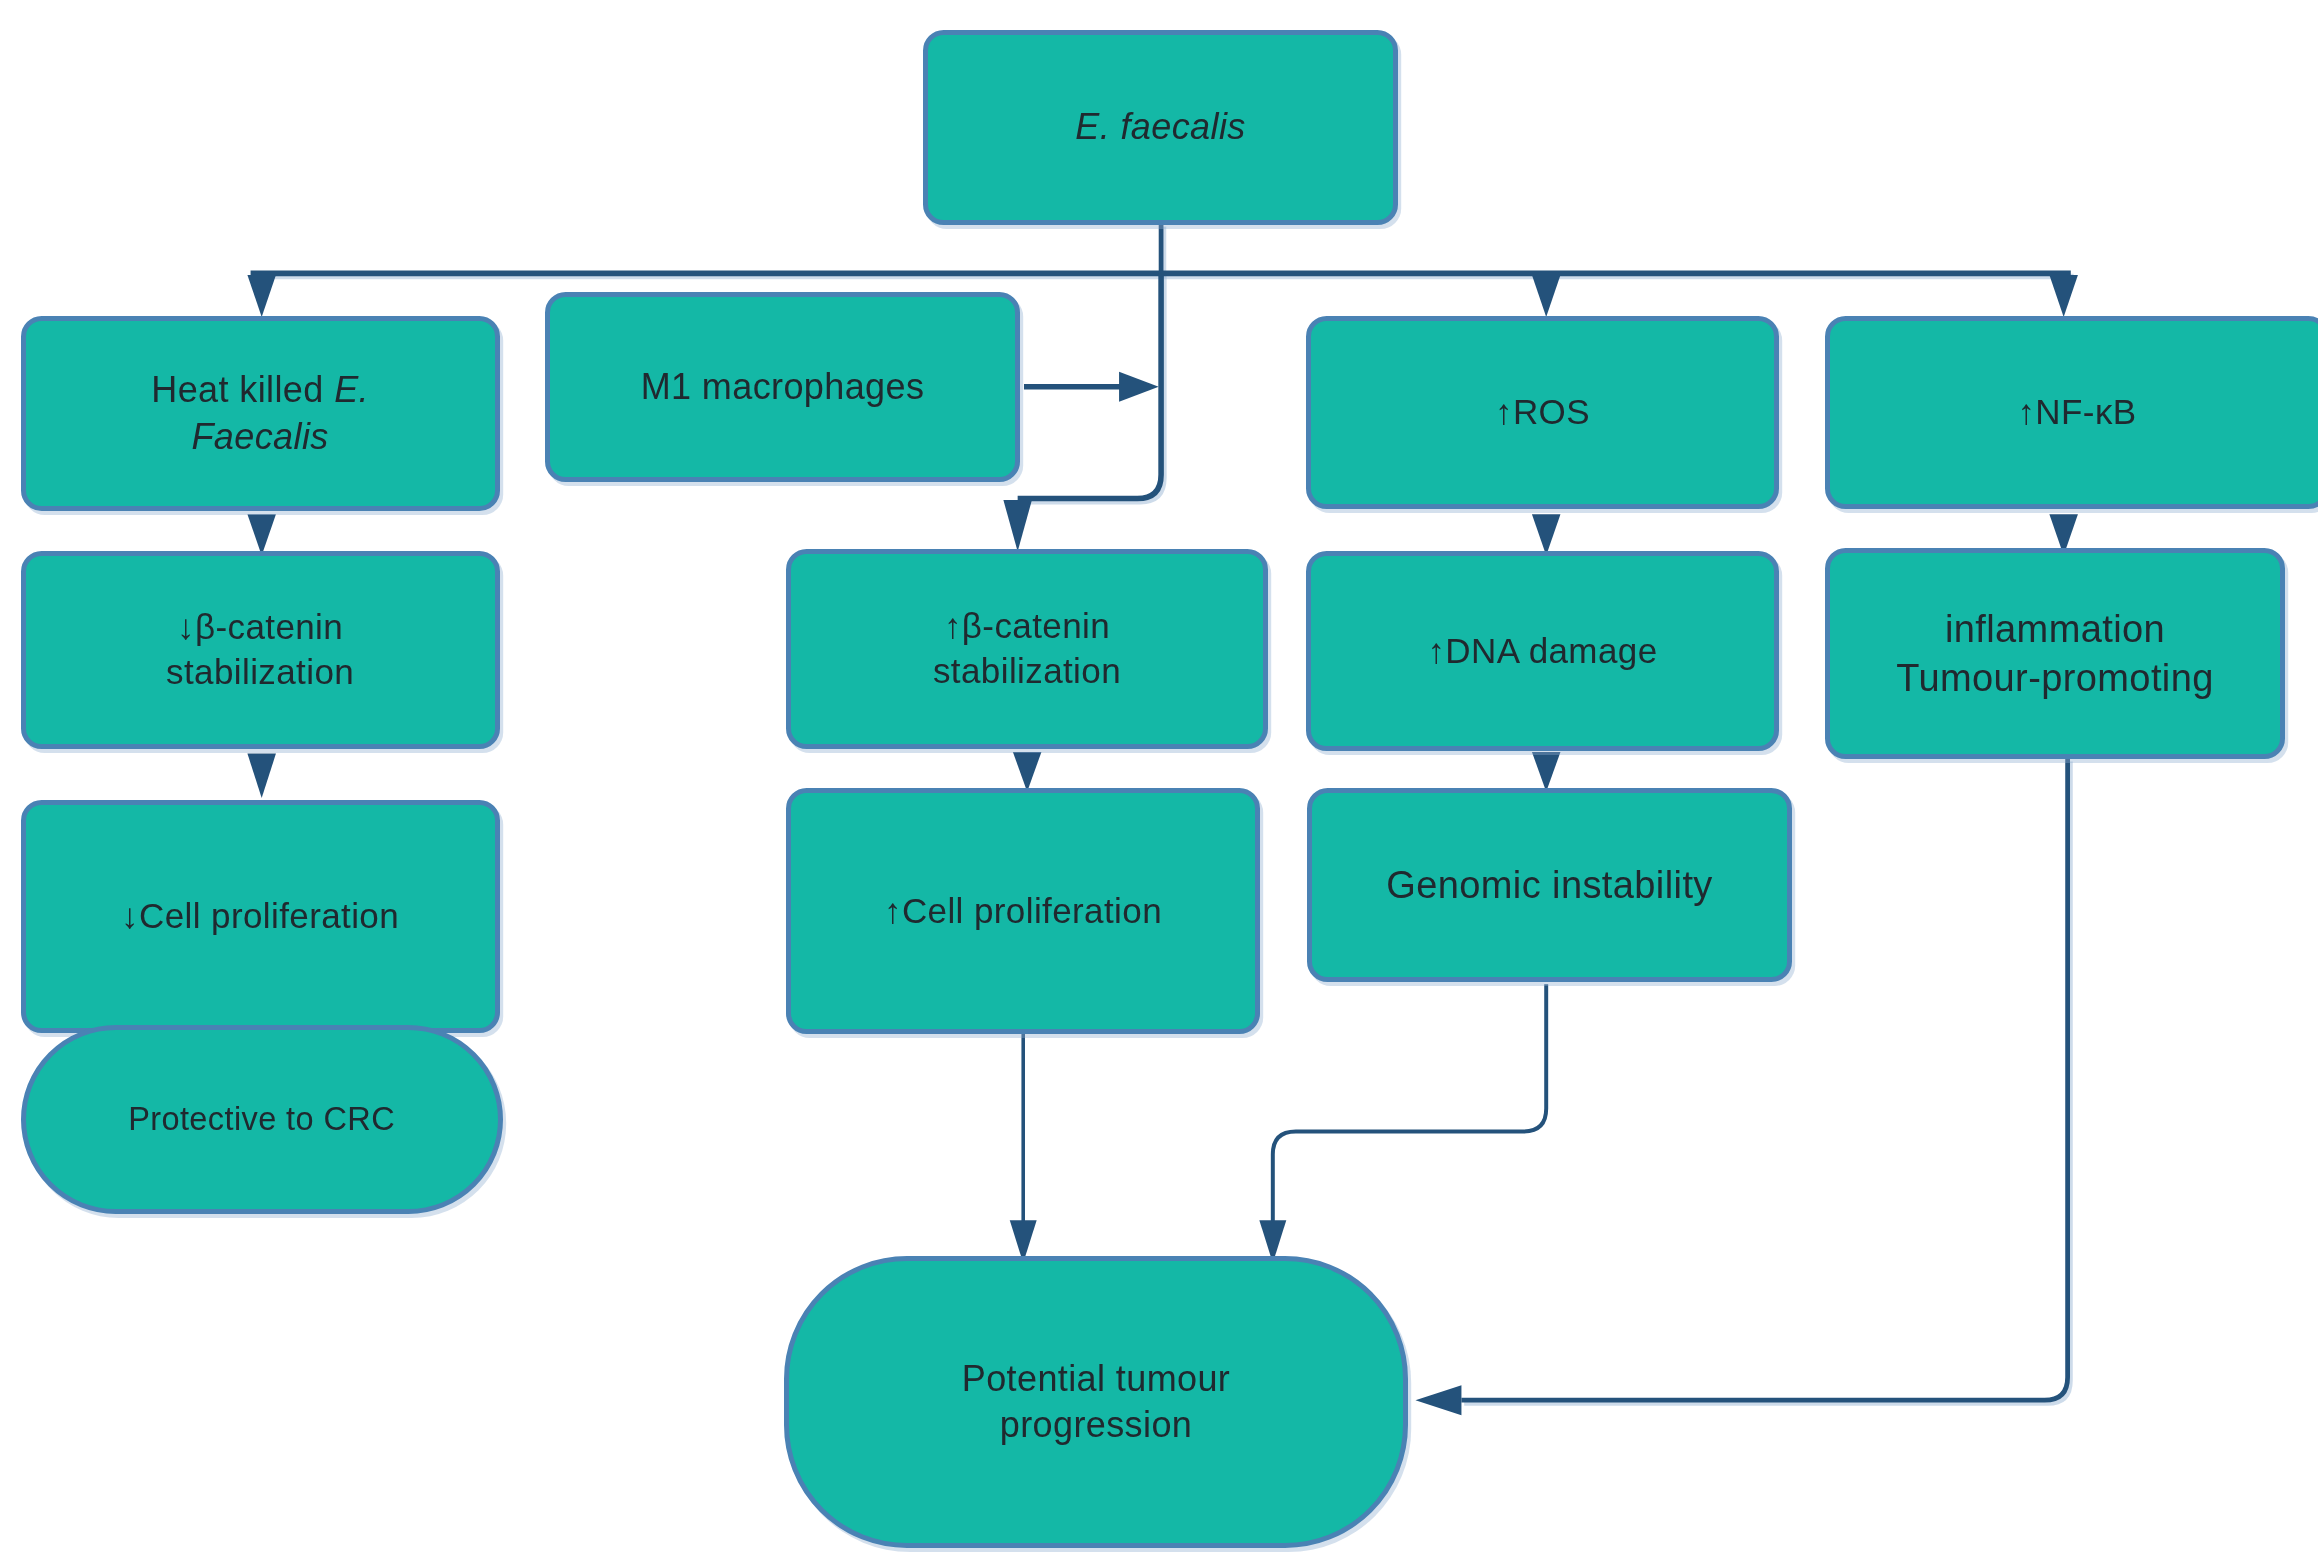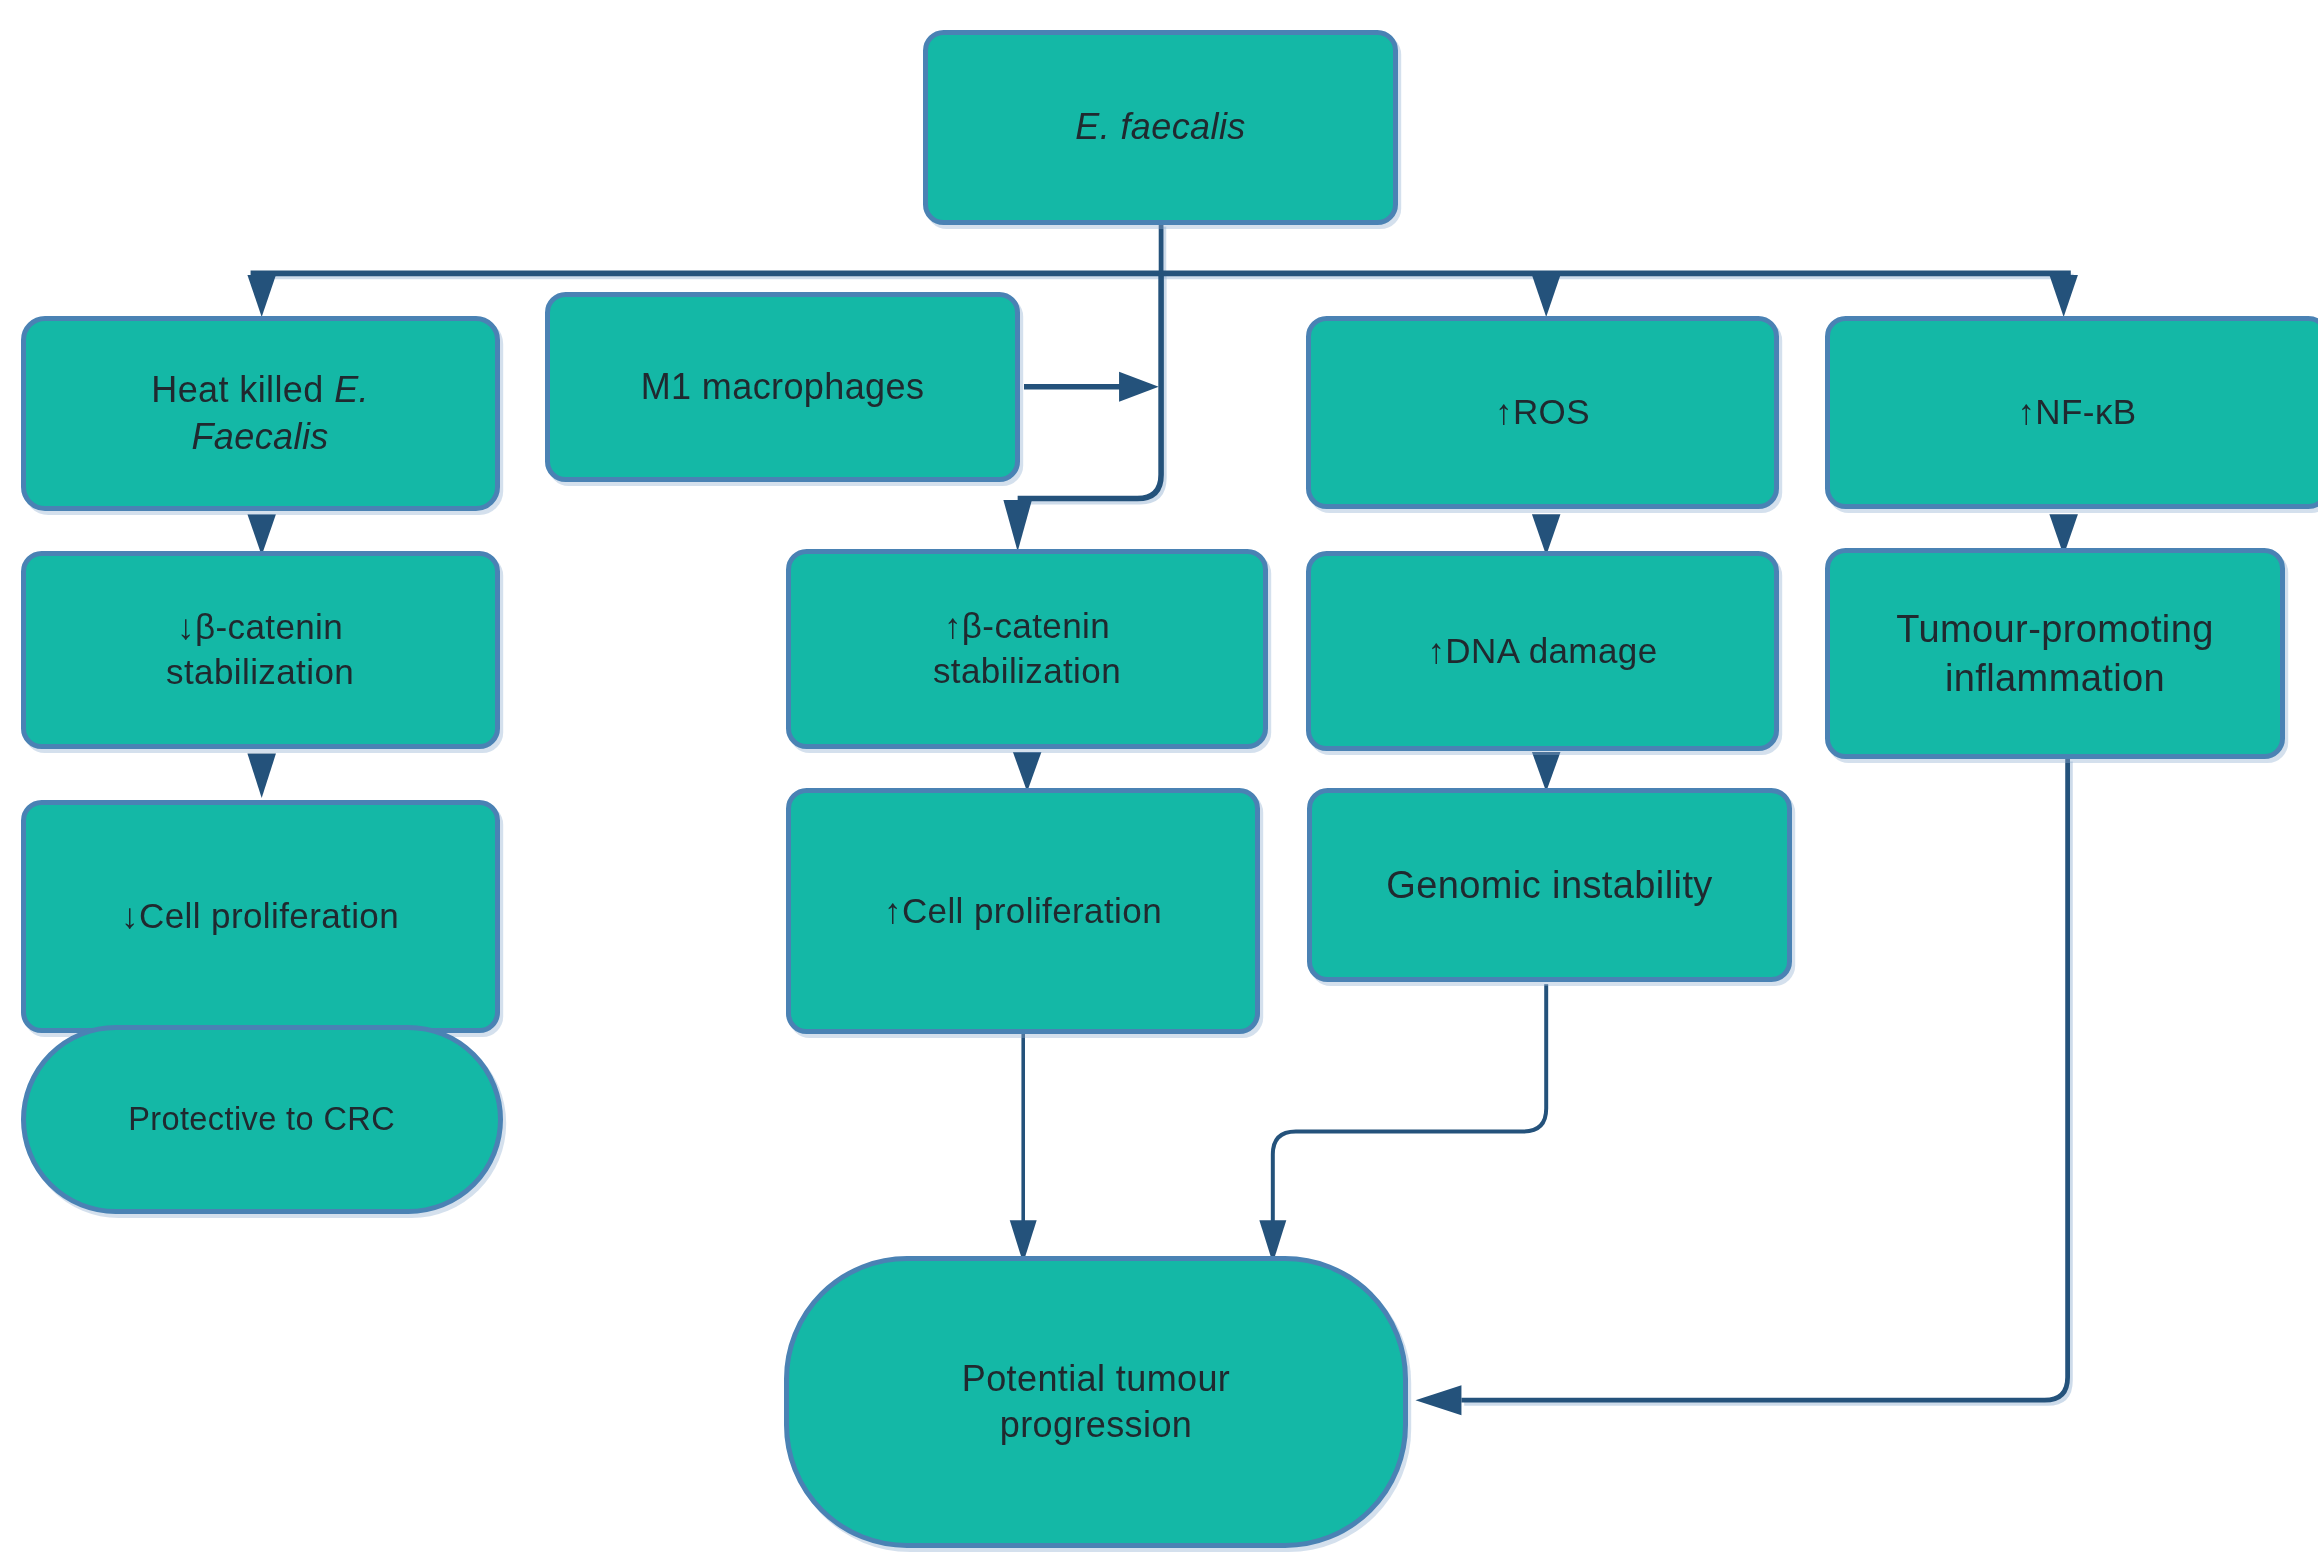--- a/index.html
+++ b/index.html
@@ -71,21 +71,21 @@
       <polygon points="1274,1540 1308,1540 1291,1594"></polygon>
       <polygon points="1589,1540 1623,1540 1606,1594"></polygon>
       <polygon points="1844,1748 1844,1786 1786,1767"></polygon>
     </g>
   </svg>
 
   <div class="node" style="left:923px;top:30px;width:475px;height:195px;">
     <div class="label fs46 it">E. faecalis</div>
   </div>
 
-  <div class="node" style="left:20.6px;top:316px;width:479px;height:195px;border-radius:24px;">
+  <div class="node" style="left:20.6px;top:316px;width:479px;height:195px;">
     <div class="label fs46">
       <span class="line"><span>Heat killed </span><span class="it">E.</span></span>
       <span class="line it">Faecalis</span>
     </div>
   </div>
 
   <div class="node" style="left:545px;top:292px;width:475px;height:190px;">
     <div class="label fs46">M1 macrophages</div>
   </div>
 
@@ -110,22 +110,22 @@
       <span class="line">stabilization</span>
     </div>
   </div>
 
   <div class="node" style="left:1306px;top:551px;width:473px;height:200px;">
     <div class="label">↑DNA damage</div>
   </div>
 
   <div class="node" style="left:1825px;top:548px;width:460px;height:211px;">
     <div class="label fs48">
+      <span class="line">inflammation</span>
       <span class="line">Tumour-promoting</span>
-      <span class="line">inflammation</span>
     </div>
   </div>
 
   <div class="node" style="left:20.6px;top:800px;width:479px;height:233px;">
     <div class="label">↓Cell proliferation</div>
   </div>
 
   <div class="node" style="left:786px;top:788px;width:474px;height:246px;">
     <div class="label">↑Cell proliferation</div>
   </div>

